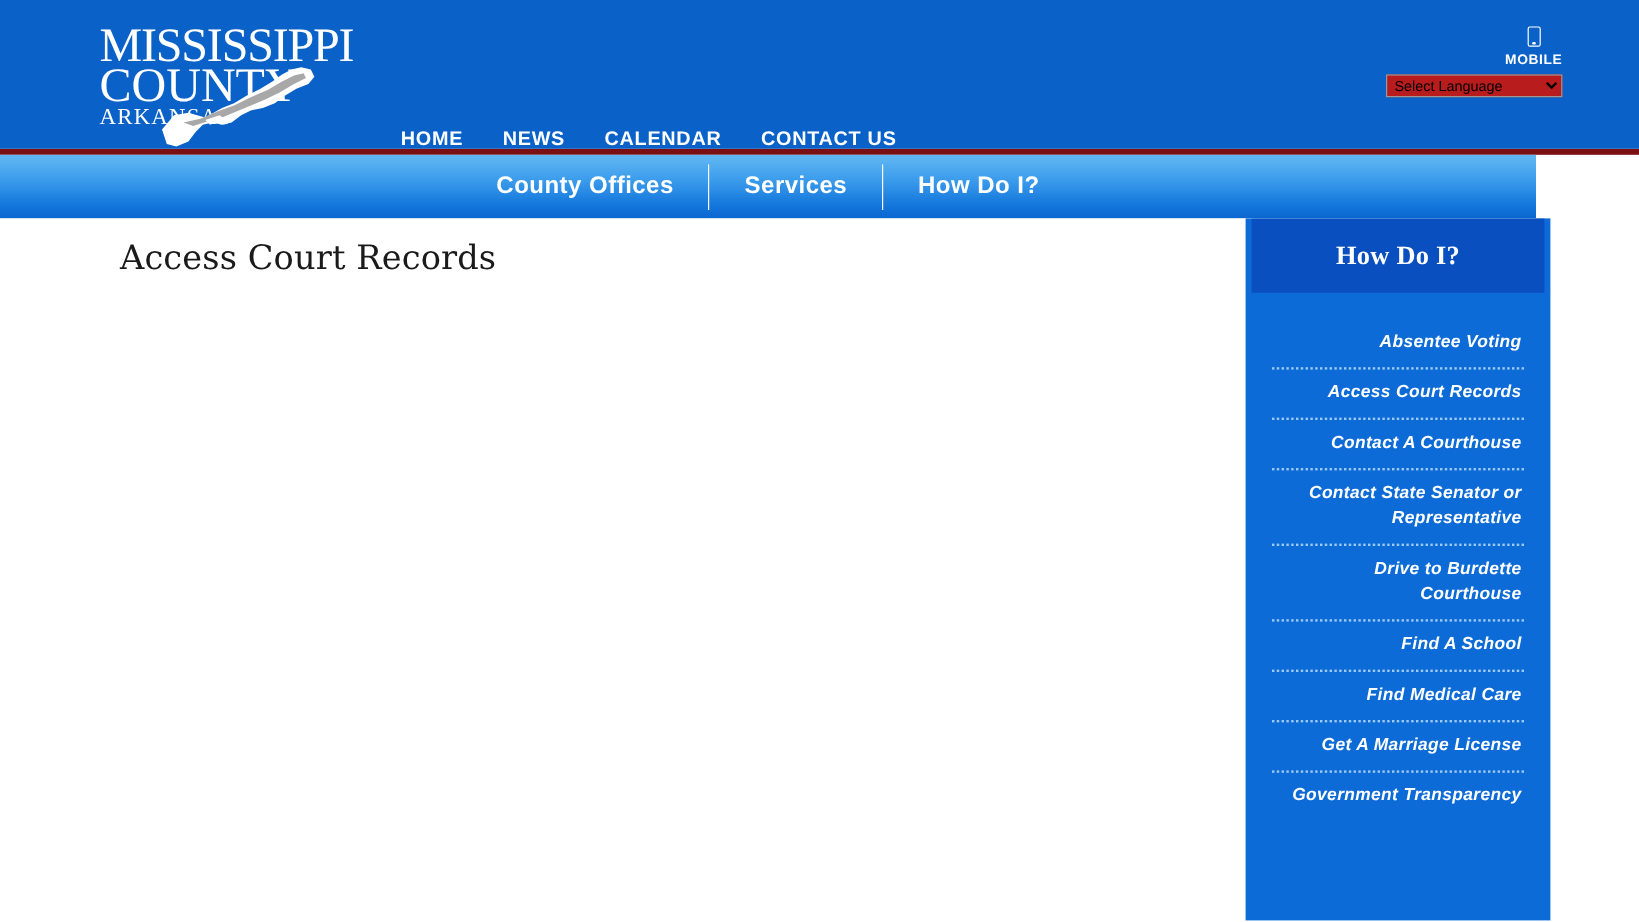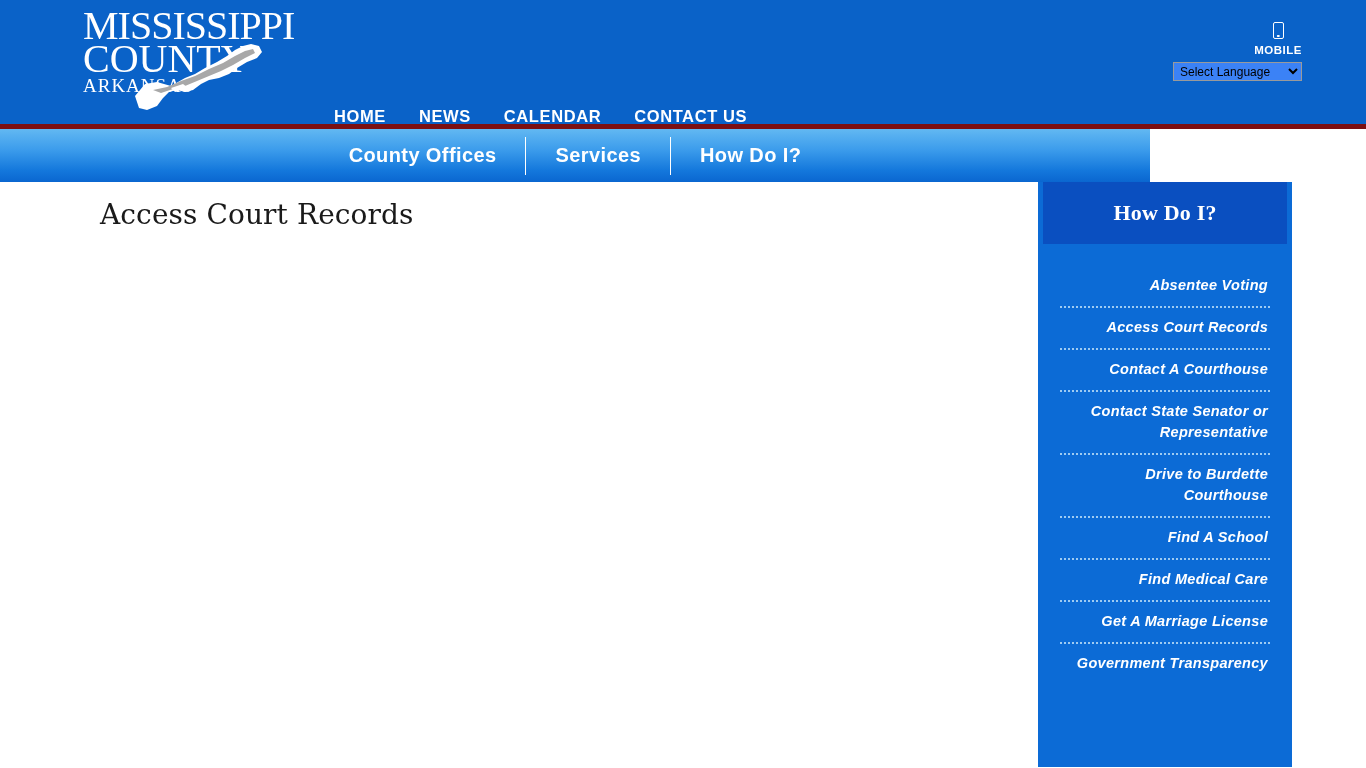--- a/index.html
+++ b/index.html
@@ -18,21 +18,21 @@
     position: relative;
     width: 1366px;
     height: 124px;
     background: #0A62C8;
     box-sizing: border-box;
   }
 
   .logo {
     position: absolute;
     left: 83px;
-    top: 4px;
+    top: 16px;
     width: 205px;
     height: 112px;
     text-decoration: underline;
   }
   .logo-text {
     position: absolute;
     left: 0;
     top: 6px;
     color: #ffffff;
     font-family: "Liberation Serif", "DejaVu Serif", serif;
@@ -122,41 +122,41 @@
     position: absolute;
     left: 50%;
     bottom: 1px;
     transform: translateX(-50%);
     width: 2.4px;
     height: 2.4px;
     border-radius: 50%;
     background: #ffffff;
   }
   .lang-select {
-    width: 129px;
+    width: 147px;
     height: 19px;
     font-family: "Liberation Sans", sans-serif;
     font-size: 12px;
     color: #000000;
-    background: #3b82f6;
+    background: #b91c1c;
     border: 1px solid #9a9a9a;
     box-sizing: border-box;
     padding: 0 2px;
     display: block;
     margin-left: auto;
   }
 
   
   .maroon-rule {
     width: 1366px;
     height: 5px;
     background: #7C0F12;
   }
   .subnav {
-    width: 1150px;
+    width: 1280px;
     height: 53px;
     background: linear-gradient(to bottom, #62B8F2 0%, #3D9DEC 38%, #1478DC 78%, #0A66D0 100%);
     display: flex;
     align-items: center;
     justify-content: center;
     box-sizing: border-box;
   }
   .subnav-inner {
     display: flex;
     align-items: stretch;

